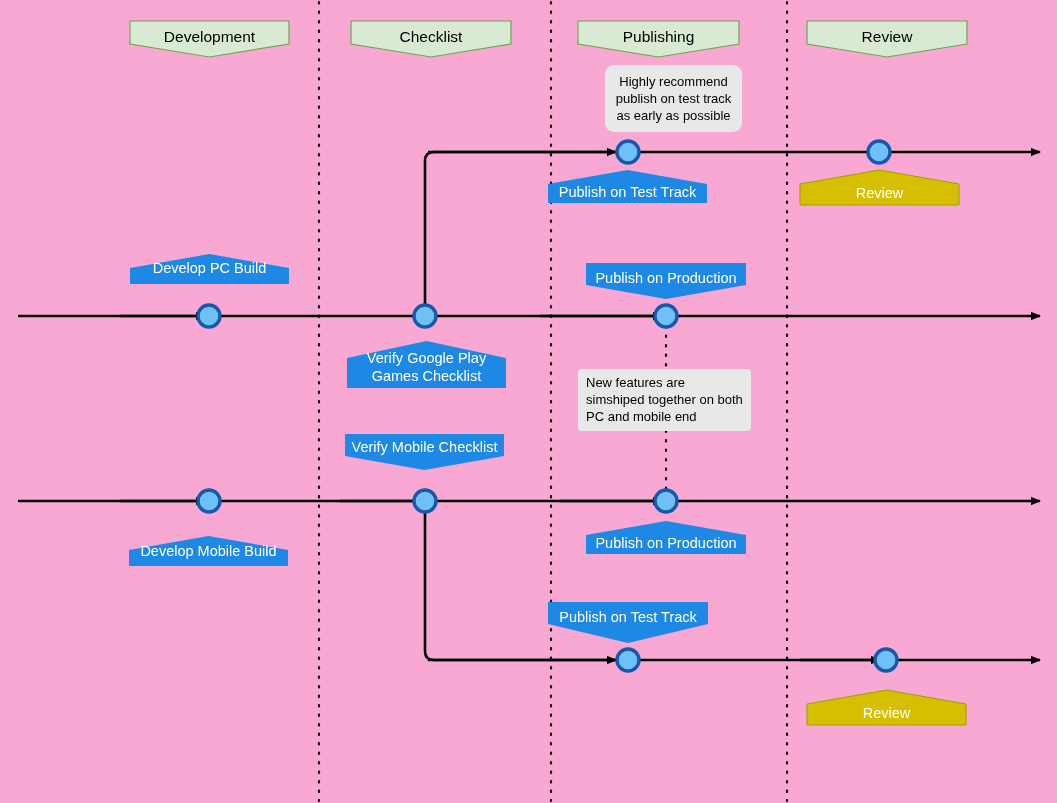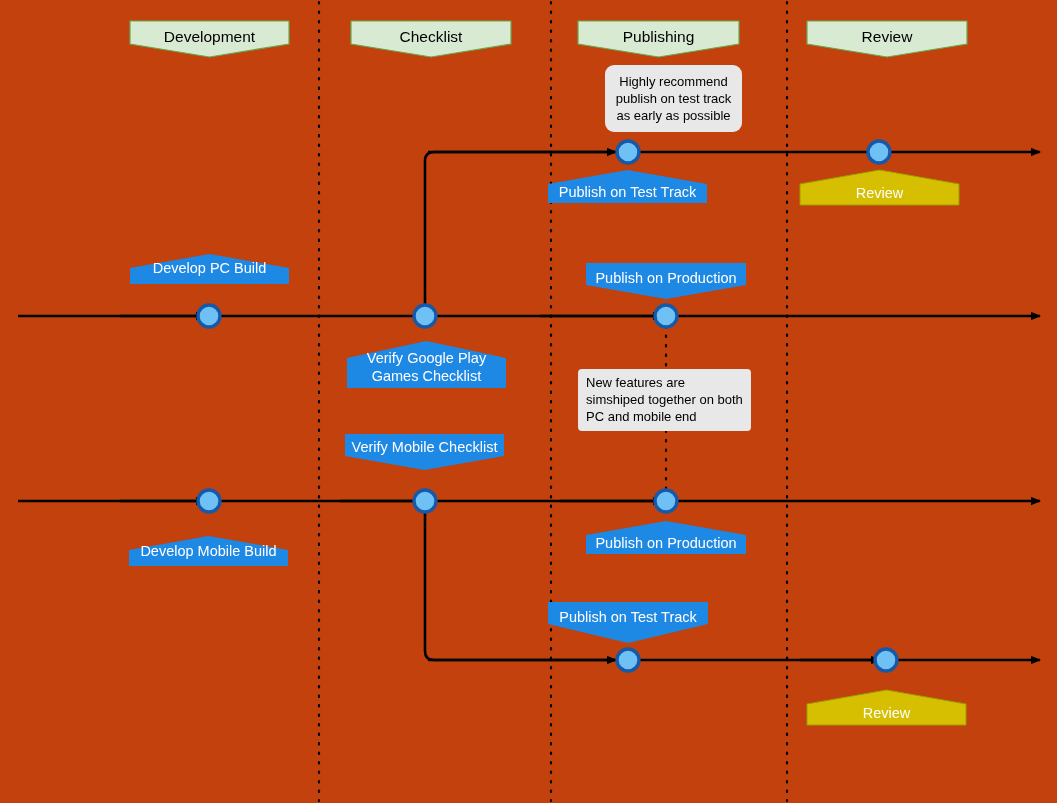--- a/index.html
+++ b/index.html
@@ -7,21 +7,21 @@
     padding: 0;
     background: #ffffff;
   }
   body {
     font-family: "Liberation Sans", sans-serif;
   }
   #canvas {
     position: relative;
     width: 1057px;
     height: 803px;
-    background: #c2410c;
+    background: #f9a8d4;
     overflow: hidden;
   }
   #diagram-svg {
     position: absolute;
     left: 0;
     top: 0;
     width: 1057px;
     height: 803px;
   }
   .lane-header-text,

